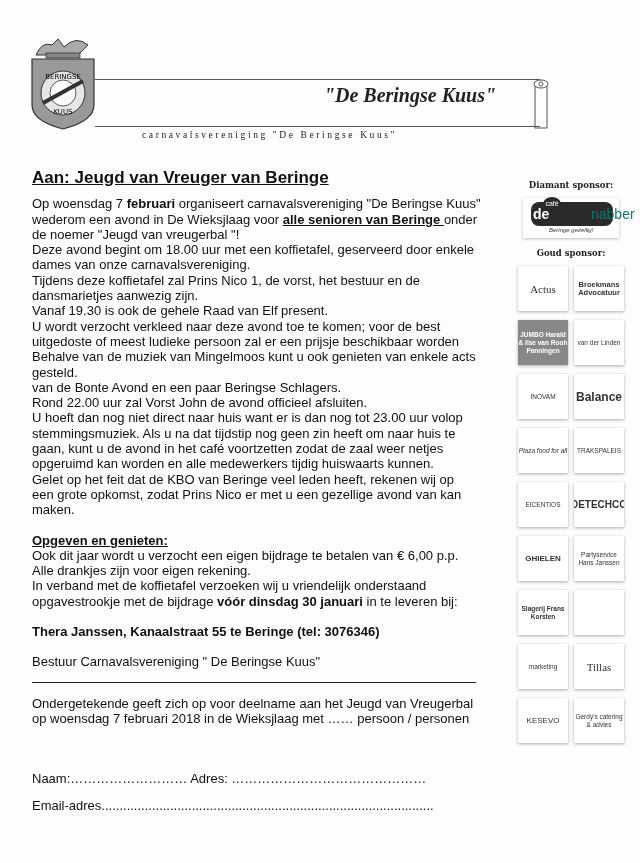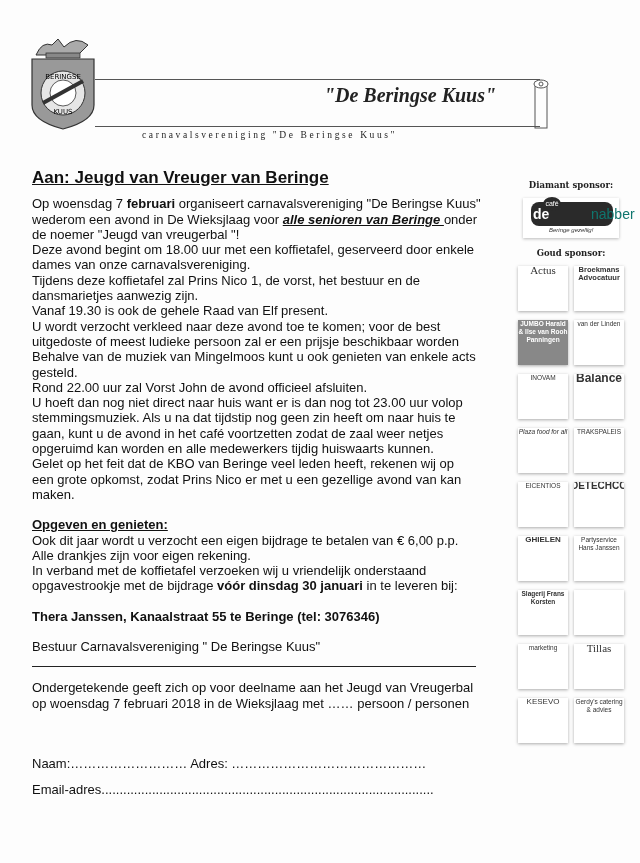--- a/index.html
+++ b/index.html
@@ -19,40 +19,40 @@
     font-size: 20px; color: #222; white-space: nowrap;
   }
   .club-subtitle {
     position: absolute; left: 142px; top: 130px; white-space: nowrap;
     font-family: "Liberation Serif", serif; font-size: 9.5px; letter-spacing: 2.6px; color: #222;
   }
   .main { position: absolute; left: 32px; top: 170px; width: 440px; font-size: 13px; line-height: 15.3px; }
   .main h1 { margin: 0 0 11px 0; font-size: 17px; font-weight: bold; text-decoration: underline; white-space: nowrap; }
   .para { margin: 0; white-space: nowrap; }
   .b { font-weight: bold; }
-  .bu { font-weight: bold; text-decoration: underline; font-style: italic; }
+  .bu { font-weight: bold; text-decoration: underline; }
   .gap { height: 15px; }
   .section-title { font-weight: bold; text-decoration: underline; margin: 0; }
   .rule { width: 444px; height: 1px; background: #222; margin: 12px 0 13px 0; }
   .form-line { margin: 0; white-space: nowrap; }
   .sidebar { position: absolute; left: 510px; top: 180px; width: 122px; }
   .sp-label { font-family: "DejaVu Serif", serif; font-weight: bold; font-size: 8.5px; text-align: center; color: #222; }
   .diamond {
     margin: 8px auto 10px auto; width: 96px; height: 40px; background: #fff;
     box-shadow: 0 1px 3px #bbb; position: relative;
   }
   .diamond .bubble { position: absolute; left: 8px; top: 4px; width: 82px; height: 24px; background: #2a2a2a; border-radius: 8px; }
   .diamond .cafe { position: absolute; left: 20px; top: -1px; width: 18px; height: 14px; background: #2a2a2a; border-radius: 50%; color: #fff; font-size: 7px; text-align: center; line-height: 14px; }
   .diamond .de { position: absolute; left: 10px; top: 8px; color: #fff; font-weight: bold; font-size: 14px; }
   .diamond .nabber { position: absolute; left: 32px; top: 8px; color: #0f766e; font-weight: normal; font-size: 14px; margin-left: 36px; }
   .diamond .tag { position: absolute; left: 26px; top: 29px; font-style: italic; font-size: 6px; color: #333; }
   .grid { display: grid; grid-template-columns: 50px 50px; column-gap: 6px; row-gap: 9px; margin-top: 8px; justify-content: center; }
   .tile {
     width: 50px; height: 45px; background: #fff; box-shadow: 0 1px 3px #aaa;
-    display: flex; align-items: flex-start; justify-content: center; text-align: center;
+    display: flex; align-items: center; justify-content: center; text-align: center;
     font-size: 6.5px; color: #333; overflow: hidden; line-height: 8px;
   }
   .tile .big { font-size: 11px; font-family: "Liberation Serif", serif; }
   .tile.dark { background: #888; color: #fff; font-weight: bold; }
 </style>
 </head>
 <body>
 
 <div class="header">
   <svg class="logo" viewBox="0 0 70 95">
@@ -88,20 +88,21 @@
   <p class="para">de noemer  "Jeugd van vreugerbal "!</p>
   <p class="para">Deze avond begint om 18.00 uur met een koffietafel, geserveerd door enkele</p>
   <p class="para">dames van onze carnavalsvereniging.</p>
   <p class="para">Tijdens deze koffietafel zal Prins Nico 1, de vorst, het bestuur en de</p>
   <p class="para">dansmarietjes aanwezig zijn.</p>
   <p class="para">Vanaf 19.30 is ook de gehele Raad van Elf present.</p>
   <p class="para">U wordt verzocht verkleed naar deze avond toe te komen; voor de best</p>
   <p class="para">uitgedoste of meest ludieke persoon zal er een prijsje beschikbaar worden</p>
   <p class="para">Behalve van de muziek van Mingelmoos  kunt u ook genieten van enkele acts</p>
   <p class="para">gesteld.</p>
+  <p class="para">van de Bonte Avond en een paar Beringse Schlagers.</p>
   <p class="para">Rond 22.00 uur zal Vorst John de avond officieel afsluiten.</p>
   <p class="para">U hoeft dan nog niet  direct naar huis want er is dan nog tot 23.00 uur volop</p>
   <p class="para">stemmingsmuziek. Als u na dat tijdstip nog geen zin heeft om naar huis te</p>
   <p class="para">gaan, kunt u de avond in het café voortzetten zodat de zaal weer netjes</p>
   <p class="para">opgeruimd kan worden en alle medewerkers tijdig huiswaarts kunnen.</p>
   <p class="para">Gelet op het feit dat de KBO van Beringe veel leden heeft, rekenen wij op</p>
   <p class="para">een grote opkomst, zodat Prins Nico er met u een gezellige avond van kan</p>
   <p class="para">maken.</p>
 
   <div class="gap"></div>

